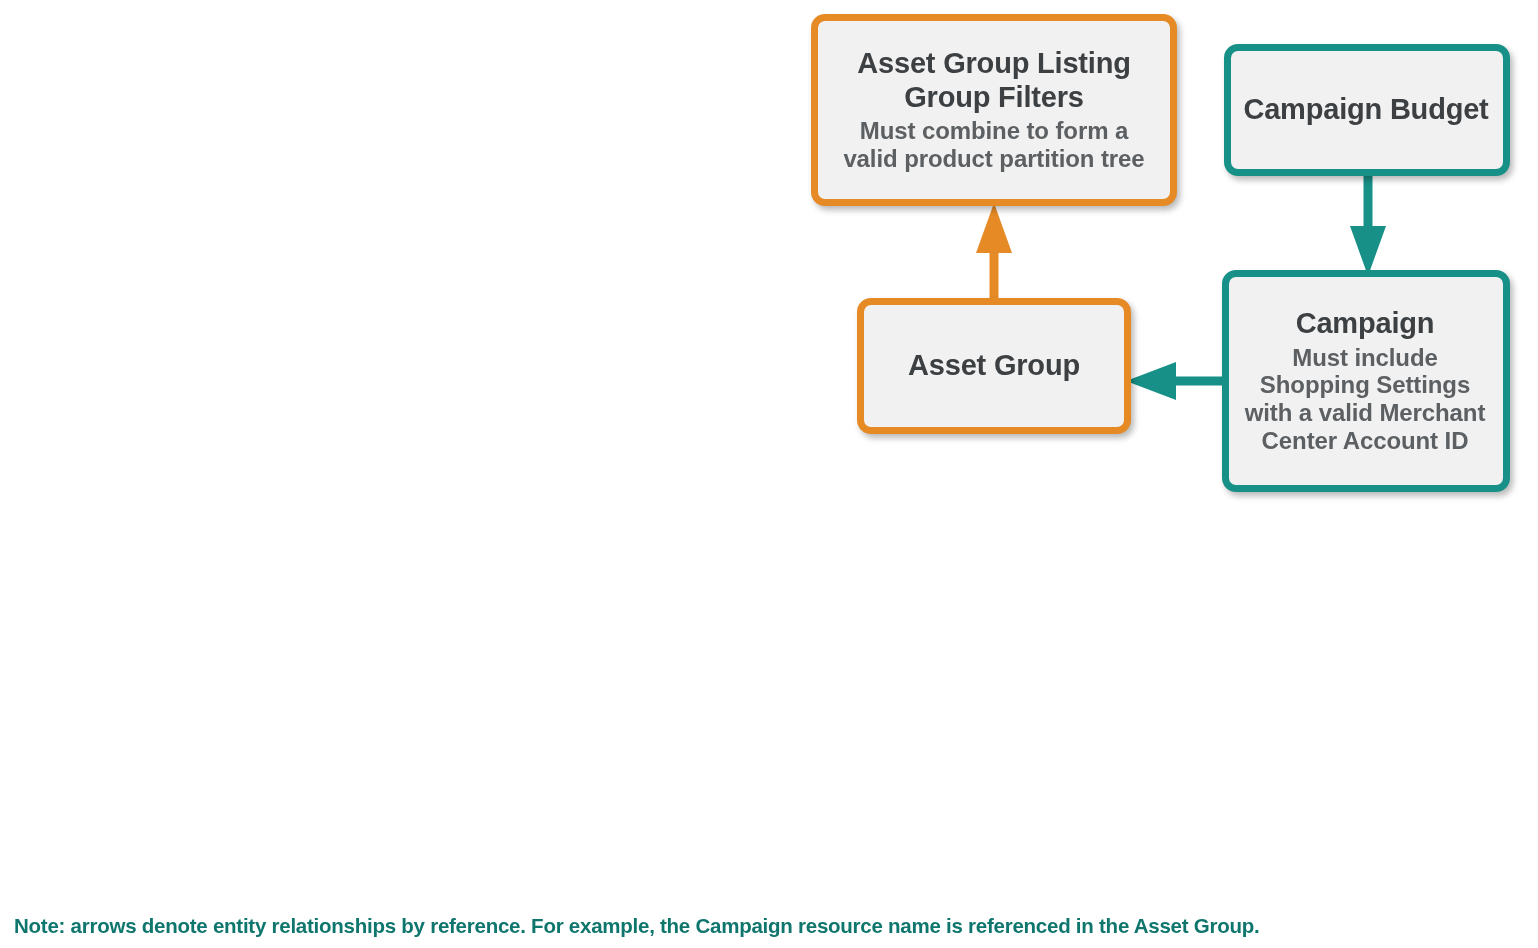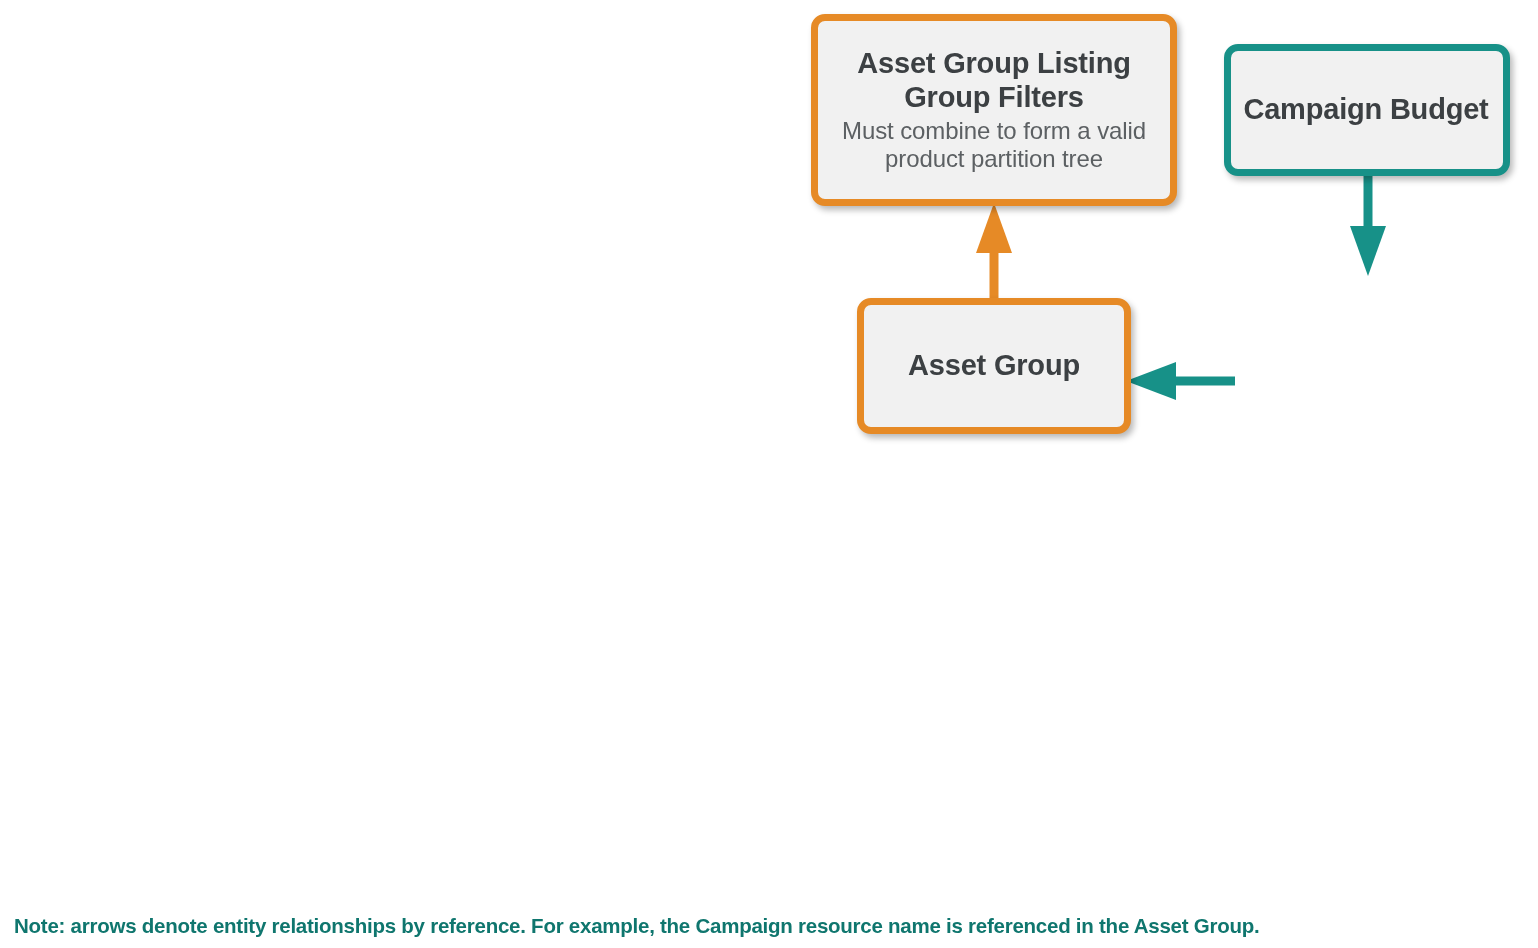--- a/index.html
+++ b/index.html
@@ -42,21 +42,21 @@
 
   .node-title {
     color: #3C4043;
     font-weight: bold;
     font-size: 29px;
     line-height: 1.16;
     letter-spacing: -0.2px;
   }
   .node-sub {
     color: #5C6063;
-    font-weight: normal;
+    font-weight: bold;
     font-size: 24px;
     line-height: 1.16;
     margin-top: 3px;
     letter-spacing: -0.1px;
   }
 
   
   #node-aglgf      { left: 811px;  top: 14px;  width: 366px; height: 192px; }
   #node-budget     { left: 1224px; top: 44px;  width: 286px; height: 132px; }
   #node-assetgroup { left: 857px;  top: 298px; width: 274px; height: 136px; }
@@ -96,20 +96,24 @@
   </div>
 
   <div class="node teal" id="node-budget">
     <div class="node-title">Campaign Budget</div>
   </div>
 
   <div class="node orange" id="node-assetgroup">
     <div class="node-title">Asset Group</div>
   </div>
 
+  <div class="node teal" id="node-campaign">
+    <div class="node-title">Campaign</div>
+    <div class="node-sub">Must include Shopping Settings with a valid Merchant Center Account ID</div>
+  </div>
 
   <svg class="edge" id="edge-assetgroup-to-aglgf" viewBox="0 0 70 125" width="70" height="125">
     <line x1="34" y1="125" x2="34" y2="52" stroke="#E68A26" stroke-width="9"></line>
     <polygon points="34,5 52,55 16,55" fill="#E68A26"></polygon>
   </svg>
 
   <svg class="edge" id="edge-budget-to-campaign" viewBox="0 0 70 112" width="70" height="112">
     <line x1="33" y1="0" x2="33" y2="62" stroke="#179188" stroke-width="9"></line>
     <polygon points="33,108 15,58 51,58" fill="#179188"></polygon>
   </svg>

